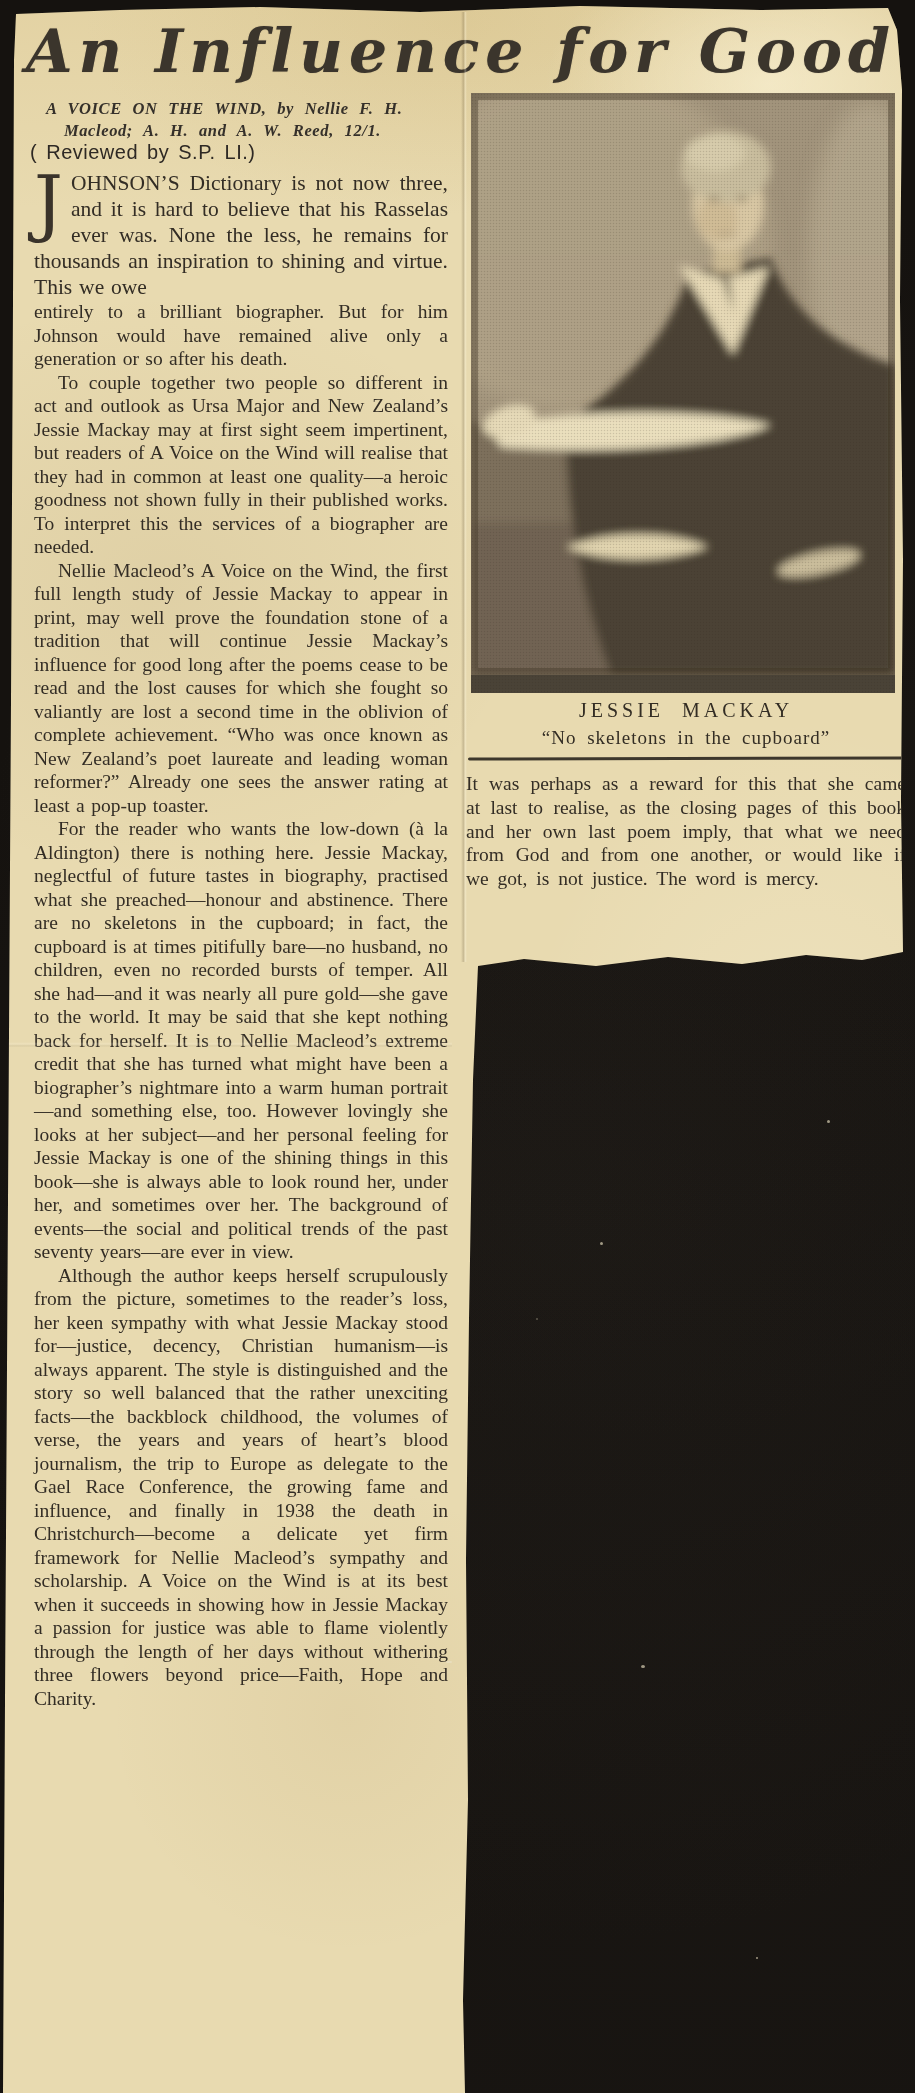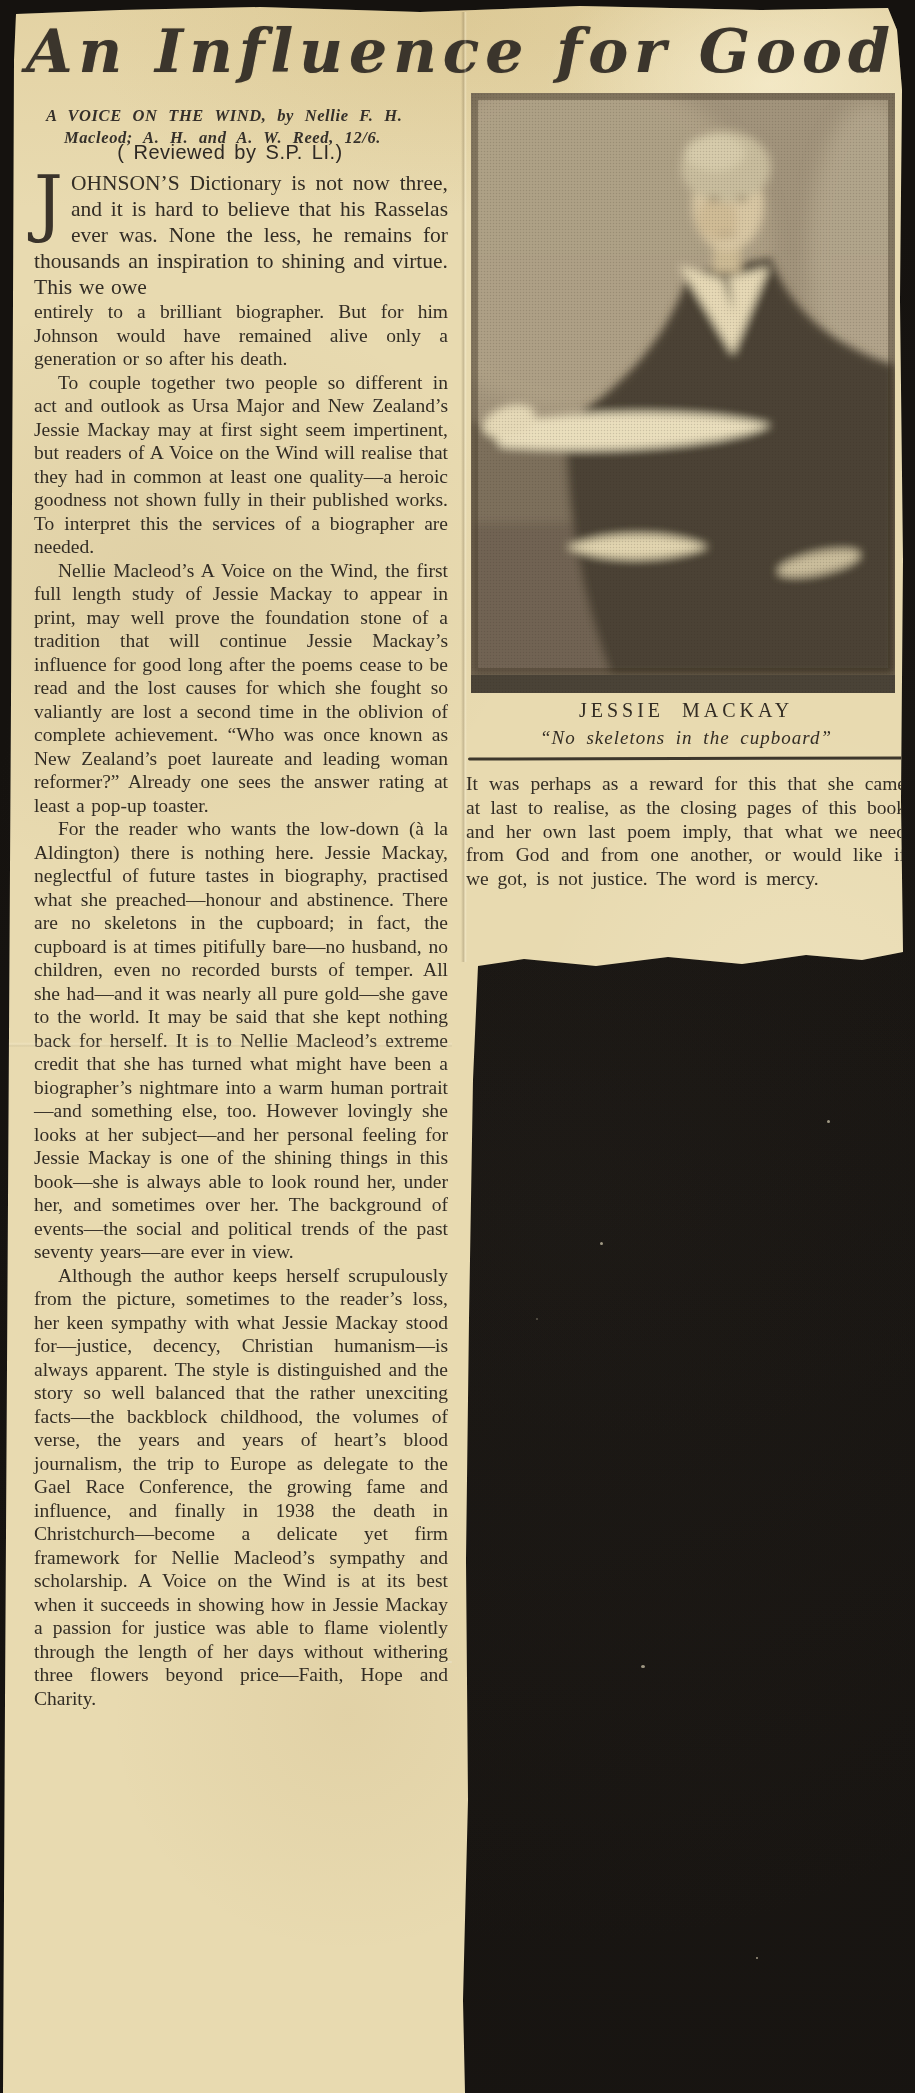--- a/index.html
+++ b/index.html
@@ -30,48 +30,48 @@
       3px 2093px, 5px 1700px, 8px 1200px, 11px 700px, 13px 300px, 14px 60px
     );
   }
   .headline{
     position:absolute;left:26px;top:16px;white-space:nowrap;
     font-family:"DejaVu Serif", serif;font-style:italic;font-weight:bold;
     font-size:60px;letter-spacing:6px;color:#3b352c;
     text-shadow:0 0 1px rgba(59,53,44,.4);
   }
   .byline{
-    position:absolute;left:46px;top:105px;width:420px;
+    position:absolute;left:46px;top:98px;width:420px;
     font-style:italic;font-weight:bold;font-size:16.5px;line-height:22px;
     letter-spacing:.6px;word-spacing:6px;color:#35302a;
   }
   .byline .l2{padding-left:18px;display:block;}
   .reviewed{
-    position:absolute;left:30px;top:141px;width:400px;text-align:center;
+    position:absolute;left:30px;top:141px;width:400px;
     font-family:"Liberation Sans", sans-serif;font-size:20px;color:#2e2924;
     letter-spacing:.5px;word-spacing:3px;
   }
   .col-left{
     position:absolute;left:34px;top:170px;width:414px;
     font-size:19.5px;line-height:23.5px;color:#332d25;
     text-align:justify;word-spacing:1.5px;
   }
   .body-p{margin:0;text-indent:24px;}
   .body-p.no-indent{text-indent:0;}
   .body-p.lede{font-size:21.5px;line-height:26px;}
   .it{}
   .dropcap{
     float:left;font-size:72px;line-height:62px;height:66px;
     padding:2px 8px 0 0;color:#3a332a;font-family:"DejaVu Serif", serif;
   }
   .photo-frame{position:absolute;left:471px;top:93px;width:424px;height:600px;}
   .photo-frame svg{display:block;}
   .caption{position:absolute;left:468px;top:699px;width:436px;text-align:center;color:#332d24;}
   .caption-name{font-size:20px;letter-spacing:4px;word-spacing:9px;}
-  .caption-quote{font-style:italic;font-size:19px;margin-top:5px;letter-spacing:1px;word-spacing:5px;}
+  .caption-quote{font-size:19px;margin-top:5px;letter-spacing:1px;word-spacing:5px;}
   .caption-rule{
     position:absolute;left:468px;top:757px;width:438px;height:2.5px;
     background:#3d372c;transform:rotate(-.15deg);border-radius:2px;
   }
   .col-right{
     position:absolute;left:466px;top:772px;width:440px;
     font-size:19.5px;line-height:23.8px;color:#332d25;
     text-align:justify;word-spacing:4px;
   }
   .crease-v{
@@ -95,21 +95,21 @@
 <body>
 
 <div class="canvas">
 
   <div class="paper">
 
     <div class="headline">An Influence for Good</div>
 
     <div class="byline">
       <span>A VOICE ON THE WIND, by Nellie F. H.</span>
-      <span class="l2">Macleod; A. H. and A. W. Reed, 12/6.</span>
+      <span class="l2">Macleod; A. H. and A. W. Reed, 12/1.</span>
     </div>
 
     <div class="reviewed">( Reviewed by S.P. LI.)</div>
 
     <div class="col-left">
         <p class="body-p no-indent lede"><span class="dropcap">J</span><span>OHNSON’S </span><span class="it">Dictionary</span><span> is not now three, and it is hard to believe that his </span><span class="it">Rasselas</span><span> ever was. None the less, he remains for thousands an inspiration to shining and virtue. This we owe</span></p>
         <p class="body-p no-indent"><span>entirely to a brilliant biographer. But for him Johnson would have remained alive only a generation or so after his death.</span></p>
         <p class="body-p"><span>To couple together two people so different in act and outlook as </span><span class="it">Ursa Major</span><span> and New Zealand’s Jessie Mackay may at first sight seem impertinent, but readers of </span><span class="it">A Voice on the Wind</span><span> will realise that they had in common at least one quality—a heroic goodness not shown fully in their published works. To interpret this the services of a biographer are needed.</span></p>
         <p class="body-p"><span>Nellie Macleod’s </span><span class="it">A Voice on the Wind</span><span>, the first full length study of Jessie Mackay to appear in print, may well prove the foundation stone of a tradition that will continue Jessie Mackay’s influence for good long after the poems cease to be read and the lost causes for which she fought so valiantly are lost a second time in the oblivion of complete achievement. “Who was once known as New Zealand’s poet laureate and leading woman reformer?” Already one sees the answer rating at least a pop-up toaster.</span></p>
         <p class="body-p"><span>For the reader who wants the low-down (à la Aldington) there is nothing here. Jessie Mackay, neglectful of future tastes in biography, practised what she preached—honour and abstinence. There are no skeletons in the cupboard; in fact, the cupboard is at times pitifully bare—no husband, no children, even no recorded bursts of temper. All she had—and it was nearly all pure gold—she gave to the world. It may be said that she kept nothing back for herself. It is to Nellie Macleod’s extreme credit that she has turned what might have been a biographer’s nightmare into a warm human portrait—and something else, too. However lovingly she looks at her subject—and her personal feeling for Jessie Mackay is one of the shining things in this book—she is always able to look round her, under her, and sometimes over her. The background of events—the social and political trends of the past seventy years—are ever in view.</span></p>

